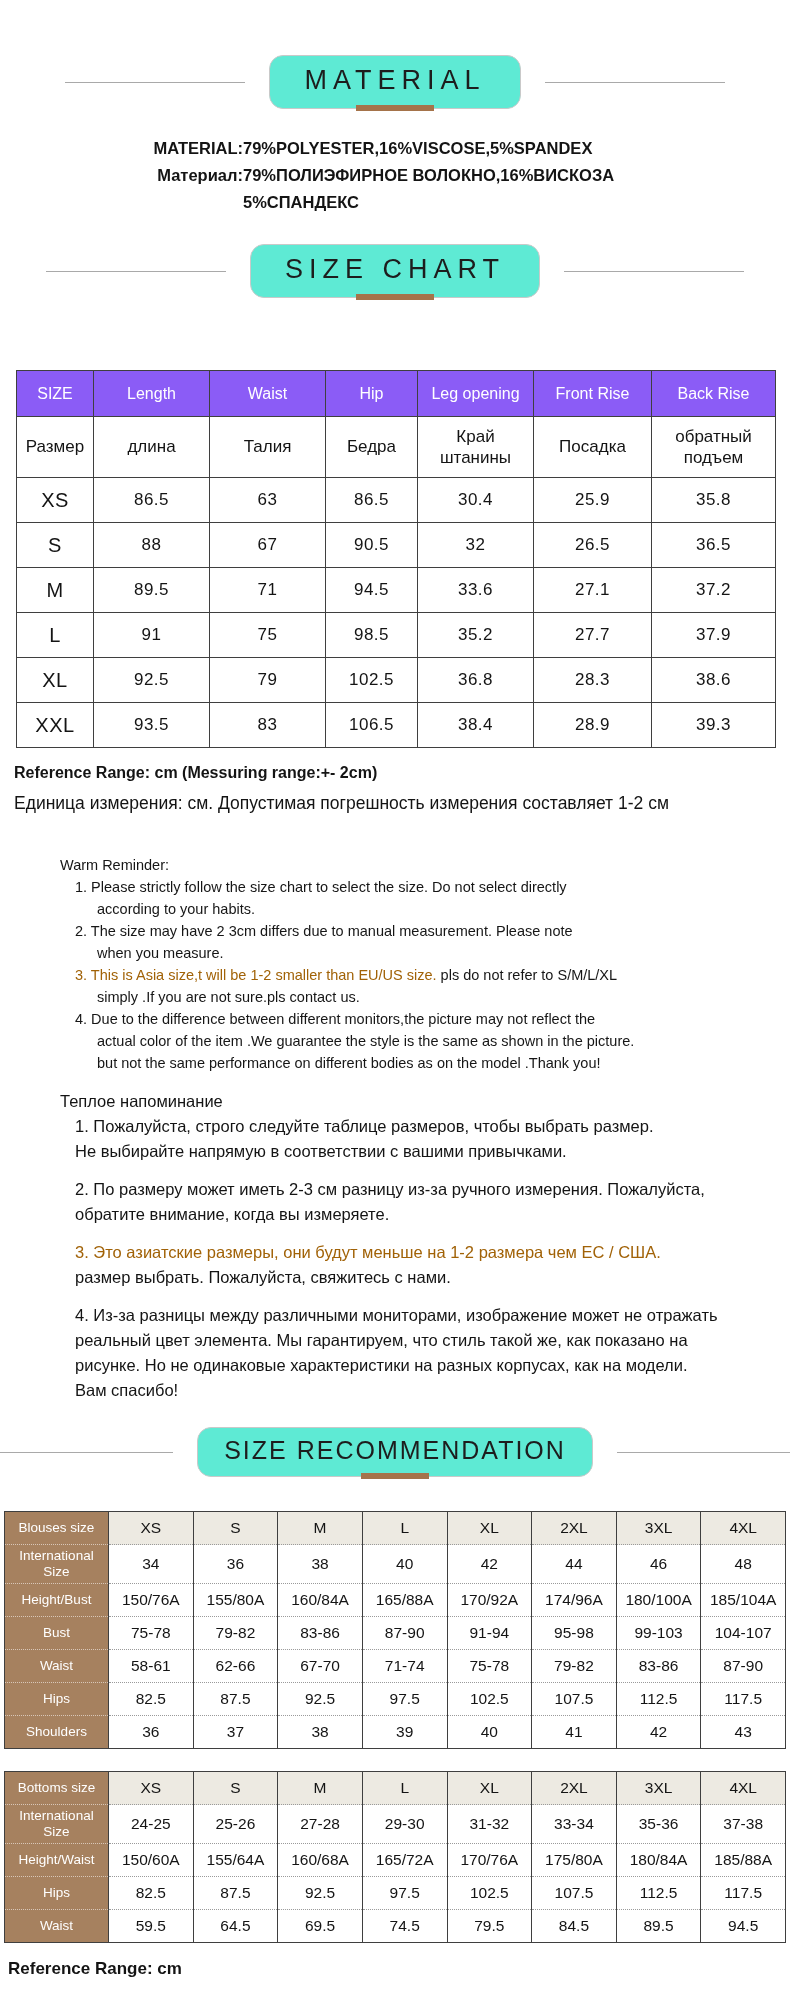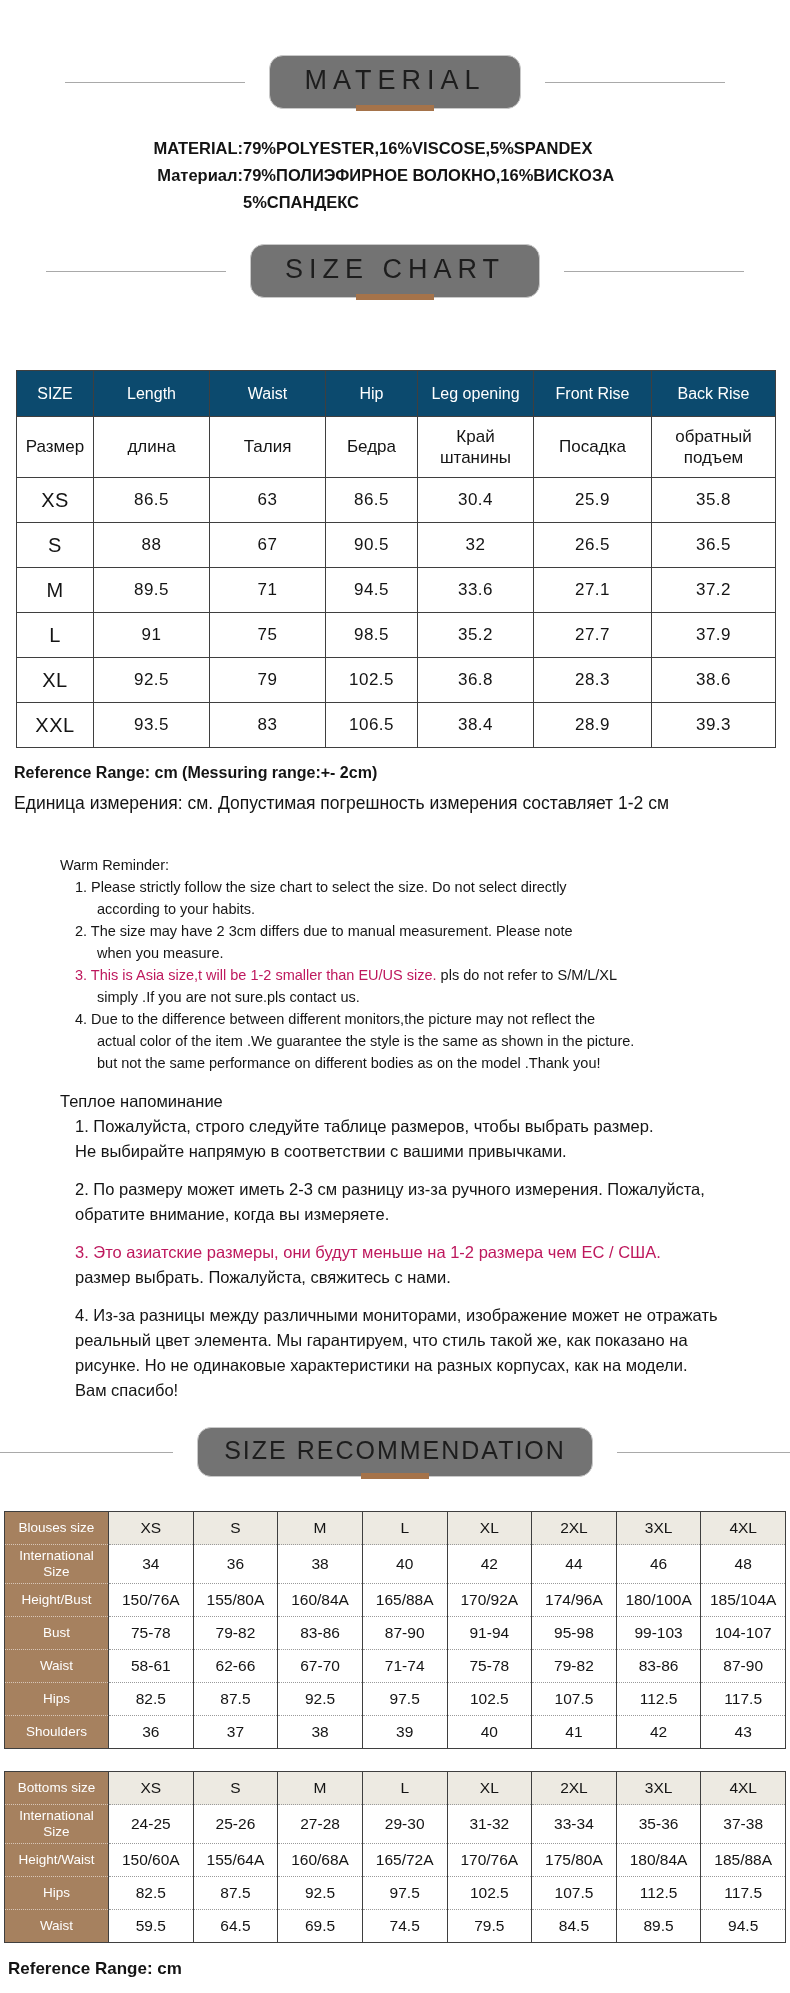--- a/index.html
+++ b/index.html
@@ -4,56 +4,56 @@
 <style>
   html,body{margin:0;padding:0;}
   body{
     width:790px;height:1993px;background:#ffffff;position:relative;overflow:hidden;
     font-family:"Liberation Sans", sans-serif;color:#141414;
   }
   
   .badge-row{display:flex;align-items:center;justify-content:center;}
   .hline{height:1px;background:#a9a9a9;width:180px;flex:0 0 auto;}
   .badge{
-    position:relative;border:1px solid #c9c9c9;border-radius:14px;background:#737373;
+    position:relative;border:1px solid #c9c9c9;border-radius:14px;background:#5eead4;
     padding:9px 34px 12px;font-size:27px;letter-spacing:6px;color:#1d1d1d;margin:0 24px;
     white-space:nowrap;
   }
   .badge::after{
     content:"";position:absolute;left:50%;transform:translateX(-50%);bottom:-3px;
     width:78px;height:6px;background:#a5734a;
   }
   #sec-material{margin-top:55px;}
   #sec-sizechart{margin-top:28px;}
   #sec-recommend{margin-top:24px;}
   #sec-recommend .badge{letter-spacing:2px;font-size:25px;padding:8px 26px 11px;}
   #sec-recommend .badge::after{width:68px;}
   
   .material-info{margin:26px 0 0 135px;font-size:16.5px;font-weight:bold;line-height:27px;}
   .mat-row{display:flex;}
   .mat-label{width:108px;flex:0 0 auto;text-align:right;}
   
   .sc-table{border-collapse:collapse;table-layout:fixed;width:759px;margin:72px 0 0 16px;}
   .sc-table td{border:1px solid #3f3f3f;text-align:center;vertical-align:middle;padding:0 2px;}
-  .sc-head td{background:#0c4a6e;color:#ffffff;font-size:16px;height:45px;}
+  .sc-head td{background:#8b5cf6;color:#ffffff;font-size:16px;height:45px;}
   .sc-ru td{font-size:17px;height:60px;white-space:pre-line;line-height:1.25;}
   .sc-data td{font-size:17px;height:44px;letter-spacing:0.5px;}
   .sc-data td.sc-size{font-size:20px;}
   
   .note-en{margin:16px 0 0 14px;font-size:16px;font-weight:bold;}
   .note-ru{margin:11px 0 0 14px;font-size:17.5px;}
   .note-final{margin:16px 0 0 8px;font-size:17px;font-weight:bold;}
   
   .wr{margin:40px 0 0 60px;font-size:14.5px;line-height:22px;color:#161616;}
   .wr-title{padding-left:0;}
   .rur{margin:15px 0 0 60px;font-size:16.5px;line-height:25px;}
   .l-ind1{padding-left:15px;}
   .l-ind2{padding-left:37px;}
   .gap{margin-top:13px;}
-  .red{color:#be185d;}
+  .red{color:#a16207;}
   
   .rec-table{border-collapse:collapse;table-layout:fixed;width:782px;margin:34px auto 0;border:1px solid #3f3f3f;}
   .rec-table.second{margin-top:22px;}
   .rec-table th{
     background:#a6815f;color:#fff;font-size:13.5px;font-weight:normal;text-align:center;
     border-right:1px solid #3f3f3f;border-bottom:1px dotted #d8c7b8;padding:0 2px;line-height:1.15;
   }
   .rec-table td{
     font-size:15.5px;text-align:center;border-left:1px solid #3f3f3f;
     border-bottom:1px dotted #9a9a9a;background:#fff;padding:0 1px;

